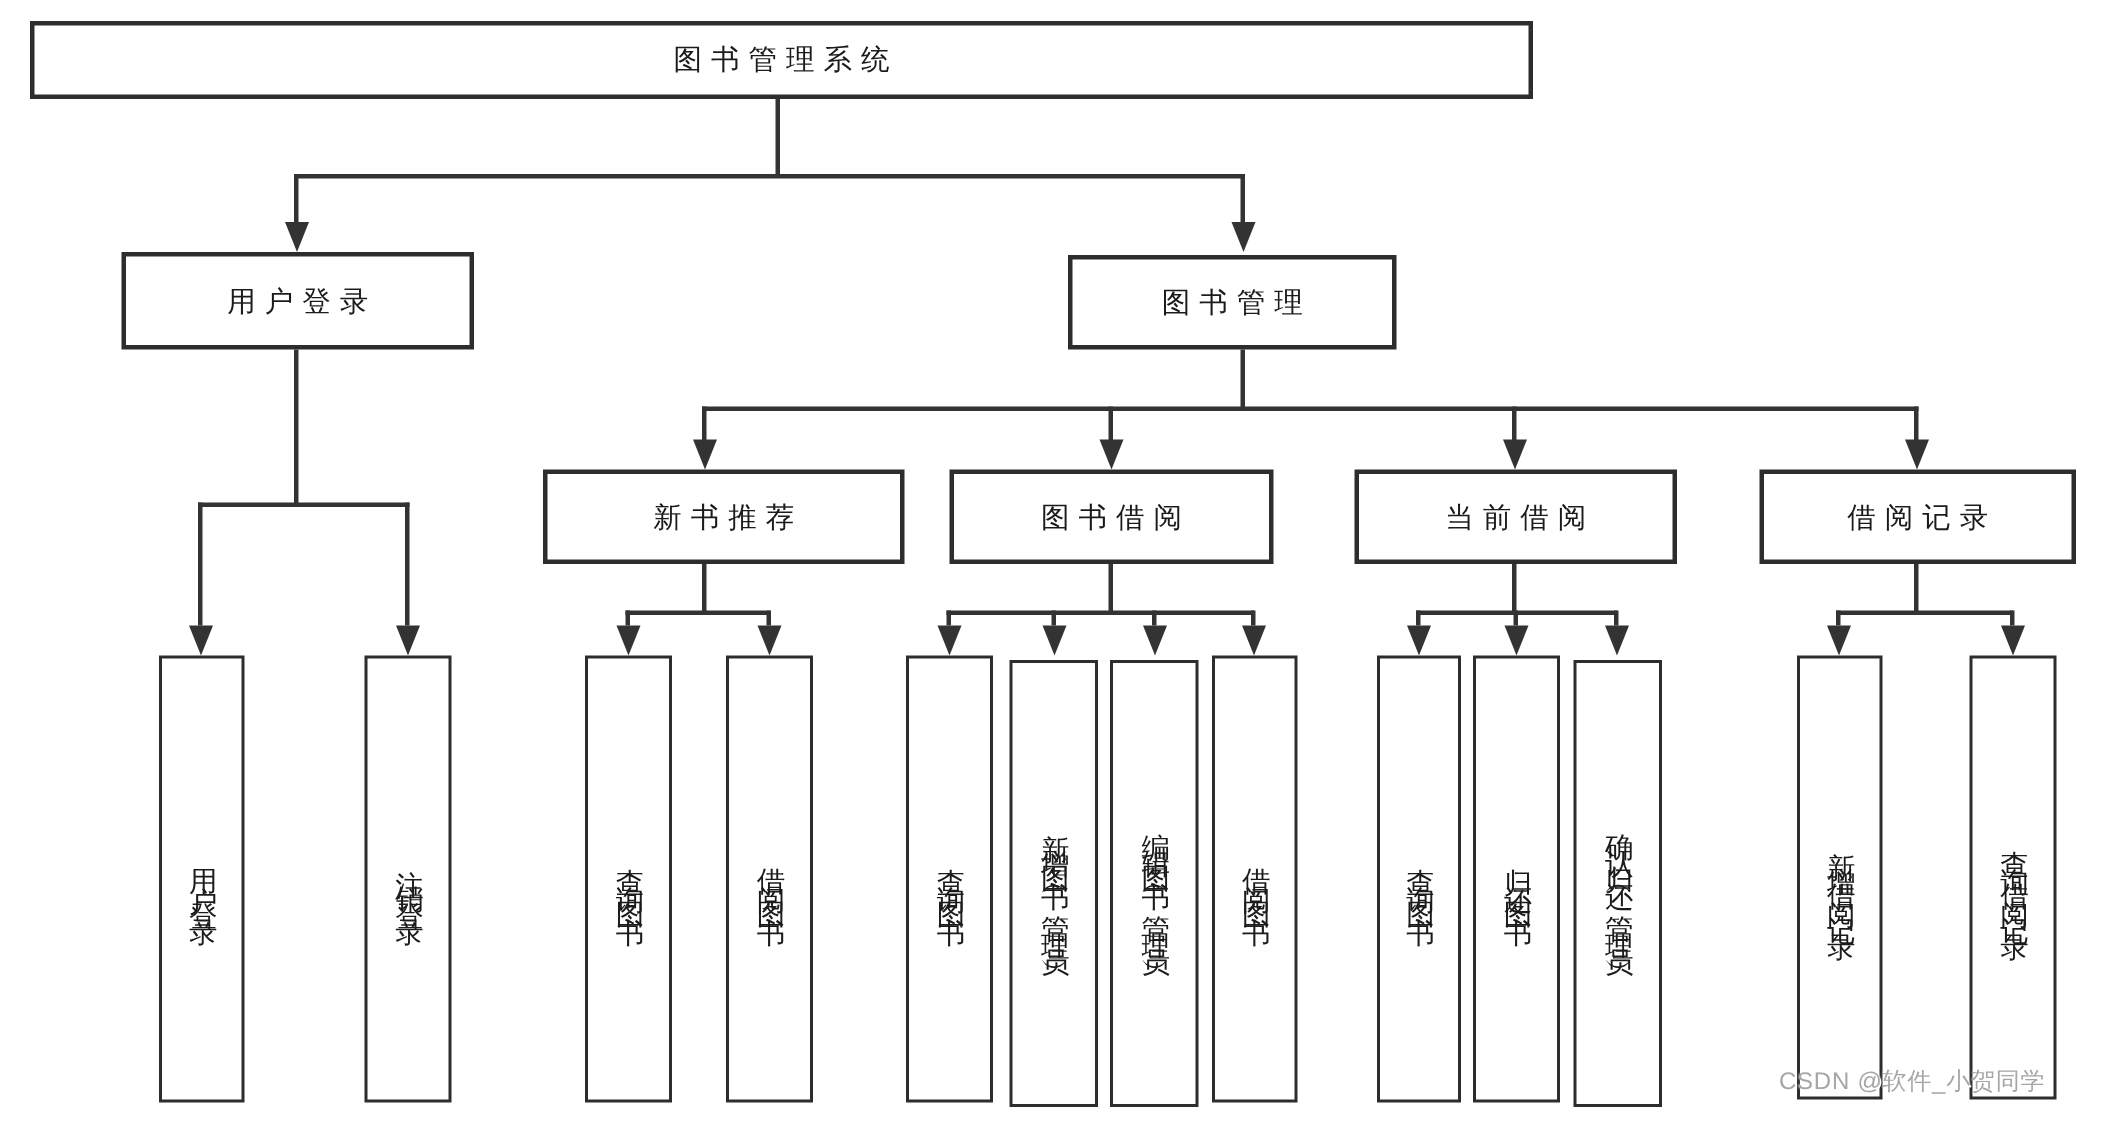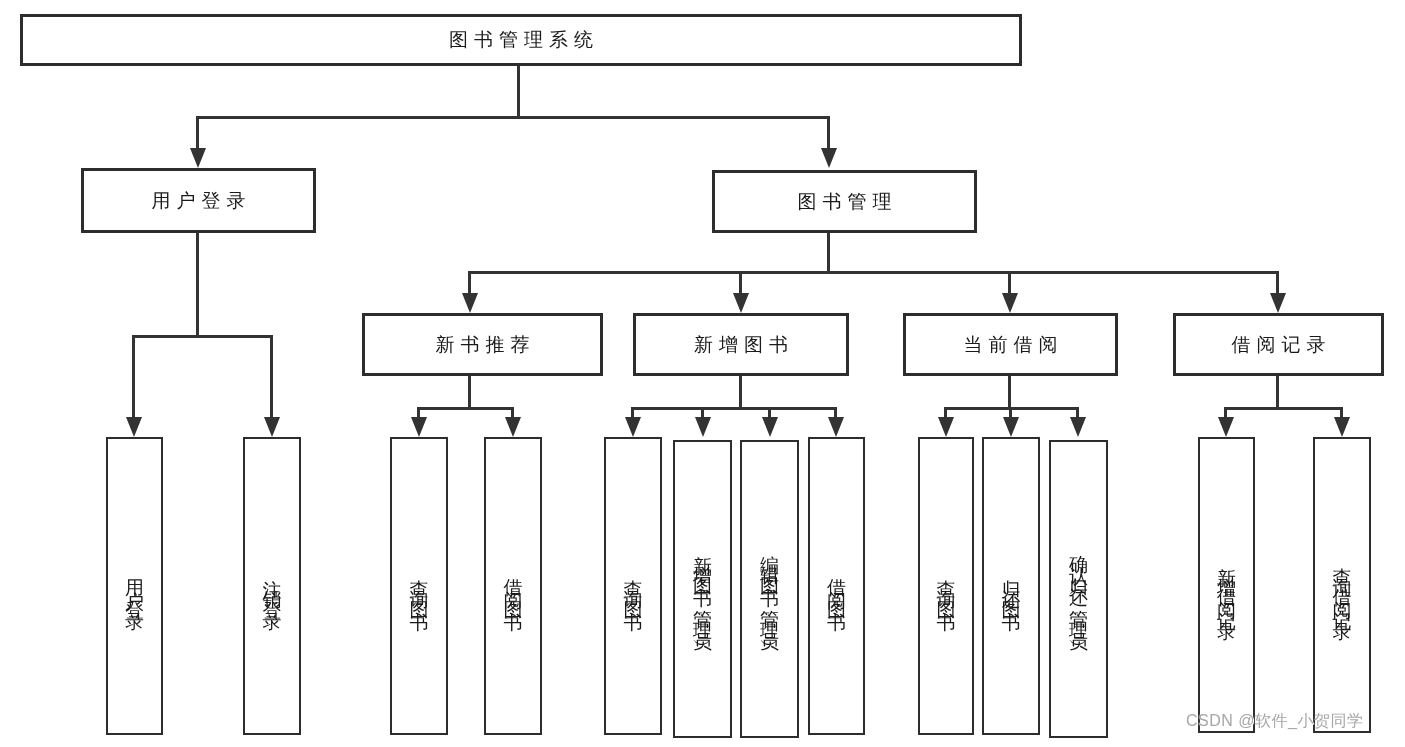--- a/index.html
+++ b/index.html
@@ -52,21 +52,21 @@
   <div class="vline" style="left:517px;top:66px;height:52px;"></div>
   <div class="hline" style="left:196px;top:116px;width:634px;"></div>
   <div class="vline" style="left:196px;top:116px;height:34px;"></div>
   <div class="arrow" style="left:190px;top:148px;"></div>
   <div class="vline" style="left:827px;top:116px;height:34px;"></div>
   <div class="arrow" style="left:821px;top:148px;"></div>
 
   <div class="box" style="left:81px;top:168px;width:235px;height:65px;">
     <span>用户登录</span>
   </div>
-  <div class="box" style="left:712px;top:170px;width:265px;height:63px;">
+  <div class="box" style="left:712px;top:170px;width:219px;height:63px;">
     <span>图书管理</span>
   </div>
 
   <div class="vline" style="left:196px;top:233px;height:104px;"></div>
   <div class="hline" style="left:132px;top:335px;width:141px;"></div>
   <div class="vline" style="left:132px;top:335px;height:82px;"></div>
   <div class="arrow" style="left:126px;top:417px;"></div>
   <div class="vline" style="left:270px;top:335px;height:82px;"></div>
   <div class="arrow" style="left:264px;top:417px;"></div>
 
@@ -78,21 +78,21 @@
   <div class="arrow" style="left:733px;top:293px;"></div>
   <div class="vline" style="left:1008px;top:271px;height:24px;"></div>
   <div class="arrow" style="left:1002px;top:293px;"></div>
   <div class="vline" style="left:1276px;top:271px;height:24px;"></div>
   <div class="arrow" style="left:1270px;top:293px;"></div>
 
   <div class="box" style="left:362px;top:313px;width:241px;height:63px;">
     <span>新书推荐</span>
   </div>
   <div class="box" style="left:633px;top:313px;width:216px;height:63px;">
-    <span>新增图书</span>
+    <span>图书借阅</span>
   </div>
   <div class="box" style="left:903px;top:313px;width:215px;height:63px;">
     <span>当前借阅</span>
   </div>
   <div class="box" style="left:1173px;top:313px;width:211px;height:63px;">
     <span>借阅记录</span>
   </div>
 
   <div class="vline" style="left:468px;top:376px;height:33px;"></div>
   <div class="hline" style="left:417px;top:407px;width:96px;"></div>

